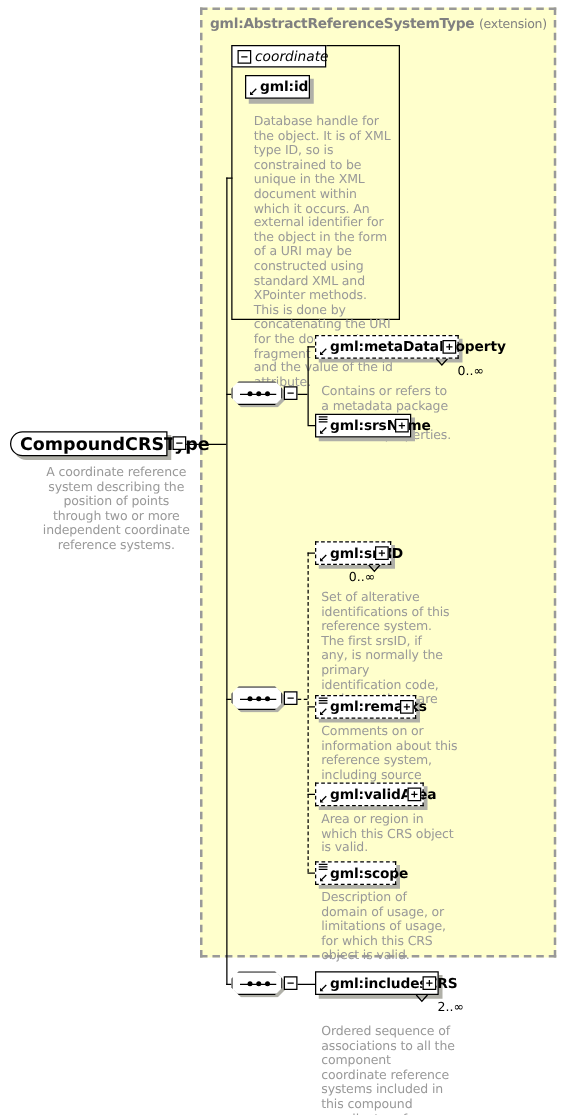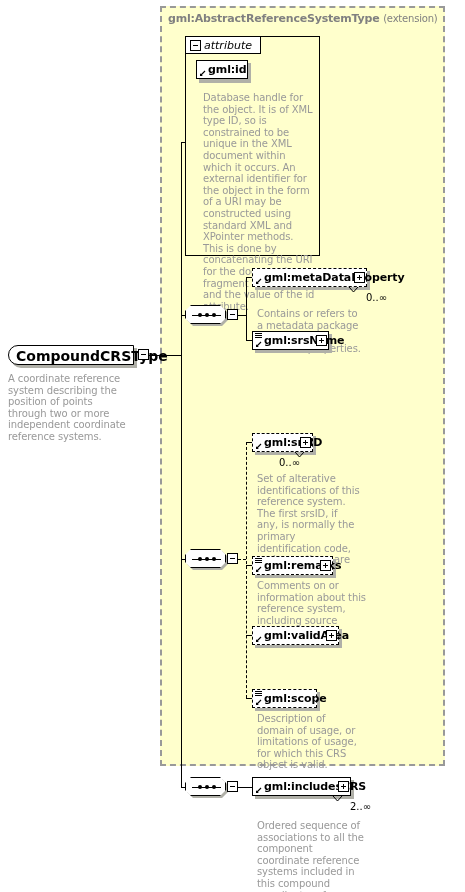--- a/index.html
+++ b/index.html
@@ -116,37 +116,37 @@
 
   <div class="ext-box"></div>
   <div class="ext-title">
     <span>gml:AbstractReferenceSystemType</span>
     <span class="norm">(extension)</span>
   </div>
 
   <div class="attr-box"></div>
   <div class="attr-tab"></div>
   <div class="exp" style="left:190px;top:40px;"></div>
-  <div class="attr-tab-label">attribute</div>
+  <div class="attr-tab-label">coordinate</div>
 
   <div class="shadow" style="left:199px;top:63px;width:52px;height:20px;"></div>
   <div class="node" style="left:196px;top:60px;width:52px;">
     <svg class="arrw" viewBox="0 0 7 7">
       <path d="M6 1 L1.5 5.5" stroke="#000" stroke-width="1.1" fill="none"></path>
       <path d="M1 6 L1 3.2 L3.8 6 Z" fill="#000"></path>
     </svg>
     <span class="lbl">gml:id</span>
   </div>
   <div class="desc" style="left:203px;top:92px;width:112px;">Database handle for the object.  It is of XML type ID, so is constrained to be unique in the XML document within which it occurs.  An external identifier for the object in the form of a URI may be constructed using standard XML and XPointer methods.  This is done by concatenating the URI for the document, a fragment separator, and the value of the id attribute.</div>
 
   <div class="shadow" style="left:11px;top:348px;width:126px;height:20px;border-bottom-left-radius:10px;"></div>
   <div class="root-box"></div>
   <div class="root-lbl">CompoundCRSType</div>
   <div class="exp" style="left:138px;top:349px;"></div>
-  <div class="desc" style="left:8px;top:373px;width:122px;">A coordinate reference system describing the position of points through two or more independent coordinate reference systems.</div>
+  <div class="desc" style="left:32px;top:373px;width:122px;text-align:center;">A coordinate reference system describing the position of points through two or more independent coordinate reference systems.</div>
 
   <div class="ln lnh" style="left:149px;top:355px;width:32px;"></div>
 
   <div class="ln lnv" style="left:181px;top:142px;height:646px;"></div>
 
   <div class="ln lnh" style="left:181px;top:142px;width:4px;"></div>
   <div class="ln lnv" style="left:185px;top:142px;height:1px;"></div>
 
   <div class="seq" style="left:185px;top:305px;">
     <div class="octsh"></div>
@@ -247,20 +247,21 @@
 
   <div class="shadow" style="left:255px;top:629px;width:87px;height:19px;"></div>
   <div class="node dashed" style="left:252px;top:626px;width:87px;">
     <svg class="arrw" viewBox="0 0 7 7">
       <path d="M6 1 L1.5 5.5" stroke="#000" stroke-width="1.1" fill="none"></path>
       <path d="M1 6 L1 3.2 L3.8 6 Z" fill="#000"></path>
     </svg>
     <span class="lbl">gml:validArea</span>
   </div>
   <div class="exp plus" style="left:326px;top:630px;"></div>
+  <div class="desc" style="left:257px;top:650px;width:110px;">Area or region in which this CRS object is valid.</div>
 
   <div class="shadow" style="left:255px;top:692px;width:65px;height:19px;"></div>
   <div class="node dashed" style="left:252px;top:689px;width:65px;">
     <div class="stack">
         <i></i>
         <i></i>
         <i></i>
       </div>
     <svg class="arrw" viewBox="0 0 7 7">
       <path d="M6 1 L1.5 5.5" stroke="#000" stroke-width="1.1" fill="none"></path>

